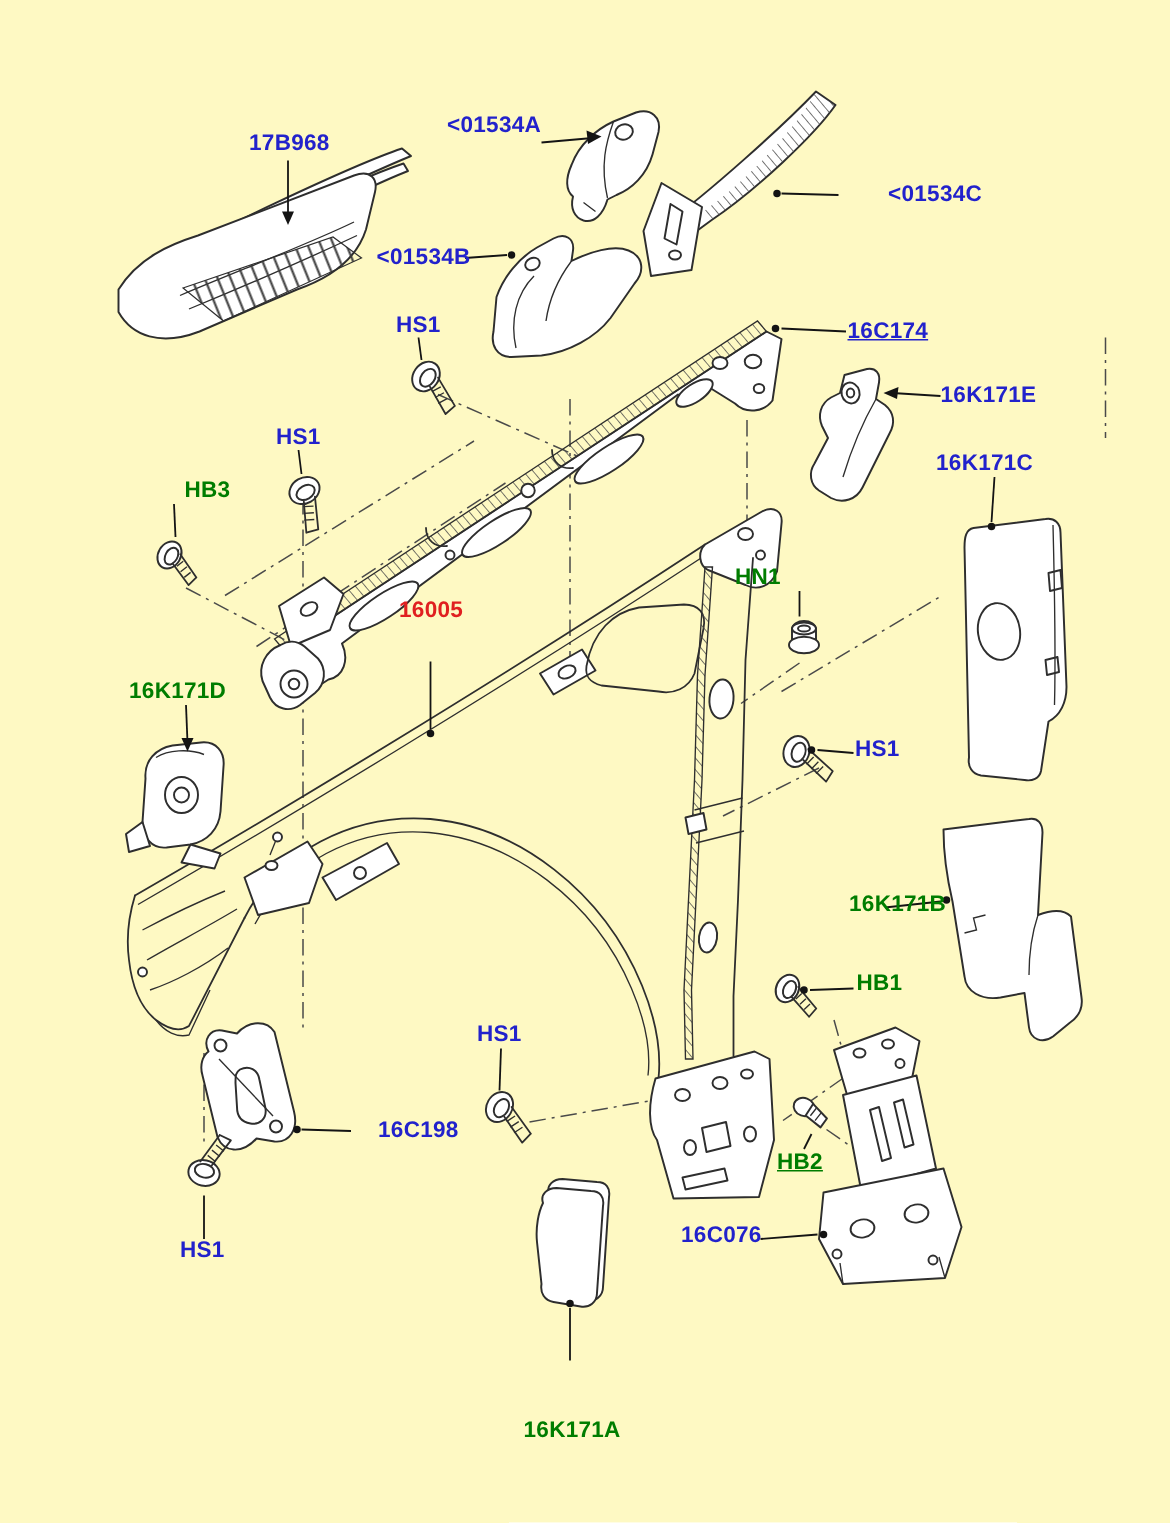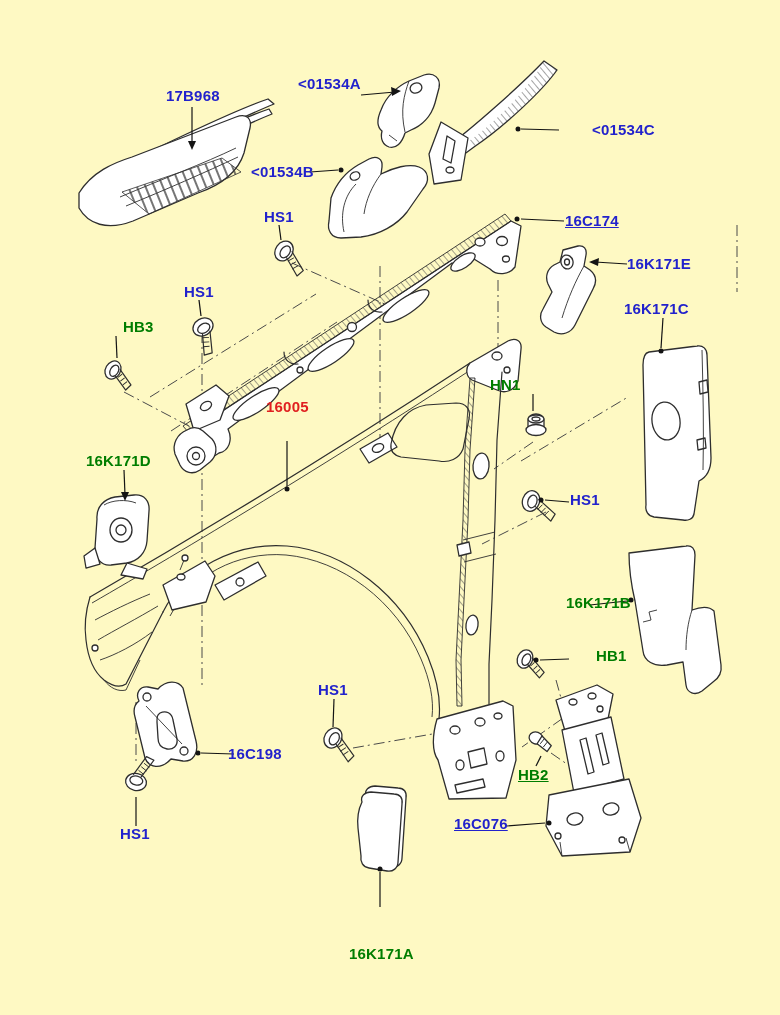--- a/index.html
+++ b/index.html
@@ -279,20 +279,20 @@
   <div class="lbl" style="left: 565px; top: 213px; color: rgb(34, 34, 204); text-decoration: underline;">16C174</div>
   <div class="lbl" style="left: 627px; top: 256px; color: rgb(34, 34, 204);">16K171E</div>
   <div class="lbl" style="left: 184px; top: 284px; color: rgb(34, 34, 204);">HS1</div>
   <div class="lbl" style="left: 624px; top: 301px; color: rgb(34, 34, 204);">16K171C</div>
   <div class="lbl" style="left: 99px; top: 319px; color: rgb(0, 125, 0); margin-left: 24px;">HB3</div>
   <div class="lbl" style="left: 490px; top: 377px; color: rgb(0, 125, 0);">HN1</div>
   <div class="lbl" style="left: 266px; top: 399px; color: rgb(224, 32, 32);">16005</div>
   <div class="lbl" style="left: 86px; top: 453px; color: rgb(0, 125, 0);">16K171D</div>
   <div class="lbl" style="left: 570px; top: 492px; color: rgb(34, 34, 204);">HS1</div>
   <div class="lbl" style="left: 526px; top: 595px; color: rgb(0, 125, 0); margin-left: 40px;">16K171B</div>
-  <div class="lbl" style="left: 596px; top: 648px; color: rgb(0, 125, 0); text-align: right;">HB1</div>
+  <div class="lbl" style="left: 571px; top: 648px; color: rgb(0, 125, 0); text-align: right;">HB1</div>
   <div class="lbl" style="left: 318px; top: 682px; color: rgb(34, 34, 204);">HS1</div>
-  <div class="lbl" style="left: 228px; top: 746px; color: rgb(34, 34, 204);">16C198</div>
+  <div class="lbl" style="left: 252px; top: 746px; color: rgb(34, 34, 204);">16C198</div>
   <div class="lbl" style="left: 518px; top: 767px; color: rgb(0, 125, 0); text-decoration: underline;">HB2</div>
-  <div class="lbl" style="left: 454px; top: 816px; color: rgb(34, 34, 204); text-decoration: underline;">16C076</div>
+  <div class="lbl" style="left: 454px; top: 816px; color: rgb(34, 34, 204);">16C076</div>
   <div class="lbl" style="left: 120px; top: 826px; color: rgb(34, 34, 204);">HS1</div>
   <div class="lbl" style="left: 349px; top: 946px; color: rgb(0, 125, 0);">16K171A</div>
 </div>
 
 </body></html>

